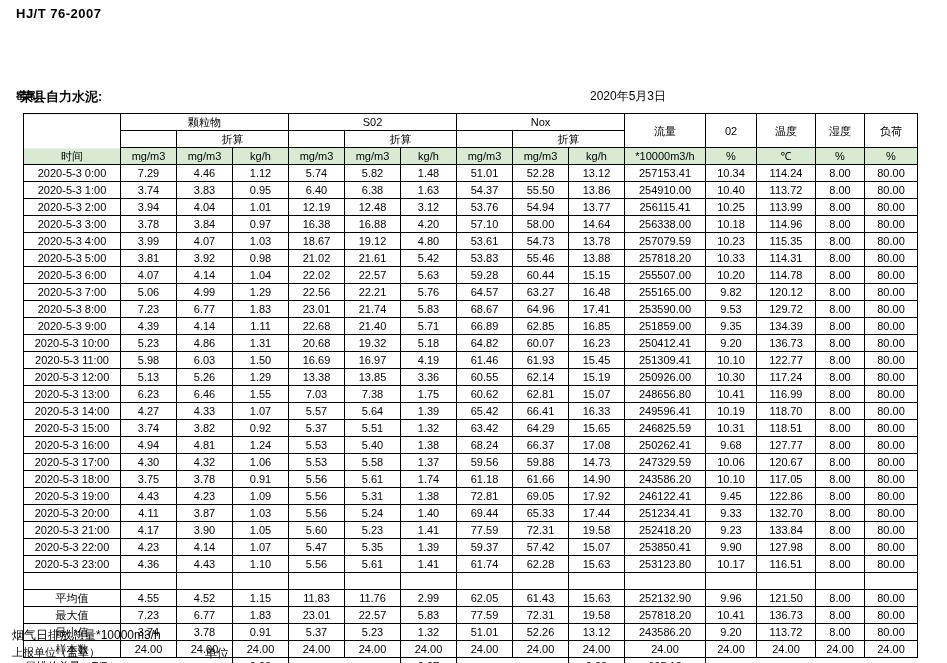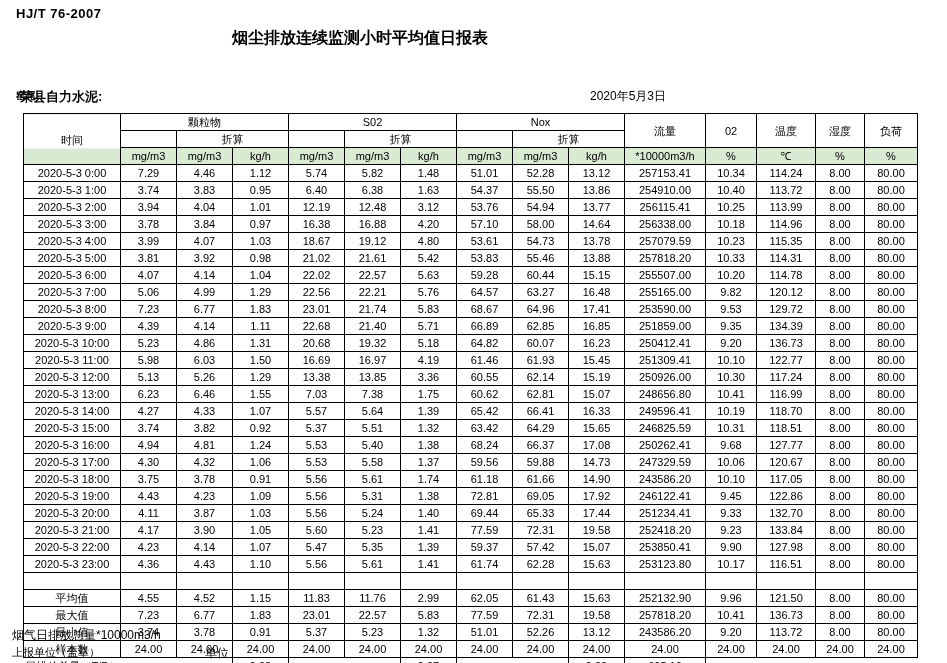--- a/index.html
+++ b/index.html
@@ -112,29 +112,28 @@
     top: 645px;
     font-size: 12px;
   }
 </style>
 </head>
 <body>
 
 <div class="page">
 
   <div class="std-no">HJ/T  76-2007</div>
-  <div class="title">烟尘排放连续监测小时平均值日报表</div>
   <div class="company">荣县自力水泥:</div>
   <div class="outlet">窑尾:</div>
   <div class="report-date">2020年5月3日</div>
 
   <table class="main">
     <thead>
       <tr class="hdr-group">
-        <td class="c-time green" rowspan="3" style="vertical-align: bottom; padding-bottom: 16px; background: linear-gradient(rgb(255, 255, 255) 0%, rgb(255, 255, 255) 67%, rgb(217, 234, 211) 67%, rgb(217, 234, 211) 100%);">时间</td>
+        <td class="c-time green" rowspan="3" style="vertical-align: bottom; padding-bottom: 0px; background: linear-gradient(rgb(255, 255, 255) 0%, rgb(255, 255, 255) 67%, rgb(217, 234, 211) 67%, rgb(217, 234, 211) 100%);">时间</td>
         <td class="c-val" colspan="3">颗粒物</td>
         <td class="c-val" colspan="3">S02</td>
         <td class="c-val" colspan="3">Nox</td>
         <td class="c-flow" rowspan="2">流量</td>
         <td class="c-o2" rowspan="2">02</td>
         <td class="c-temp" rowspan="2">温度</td>
         <td class="c-hum" rowspan="2">湿度</td>
         <td class="c-load" rowspan="2">负荷</td>
       </tr>
       <tr class="hdr-group">

